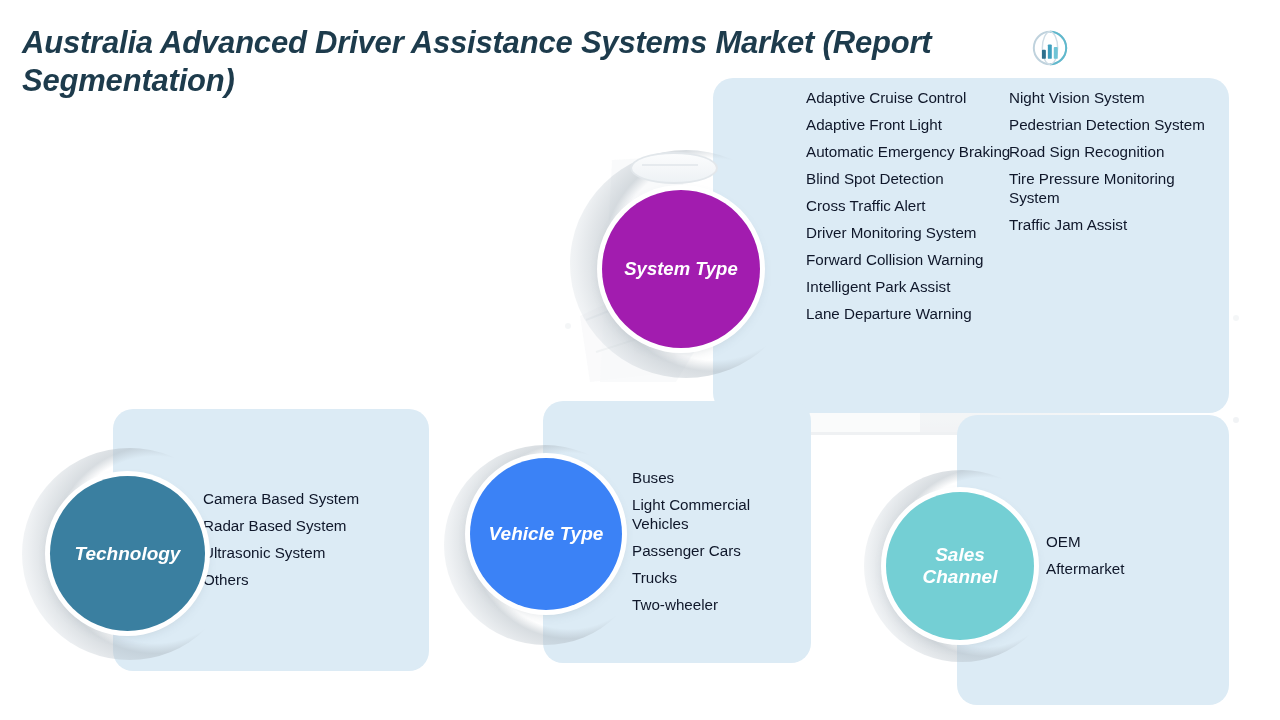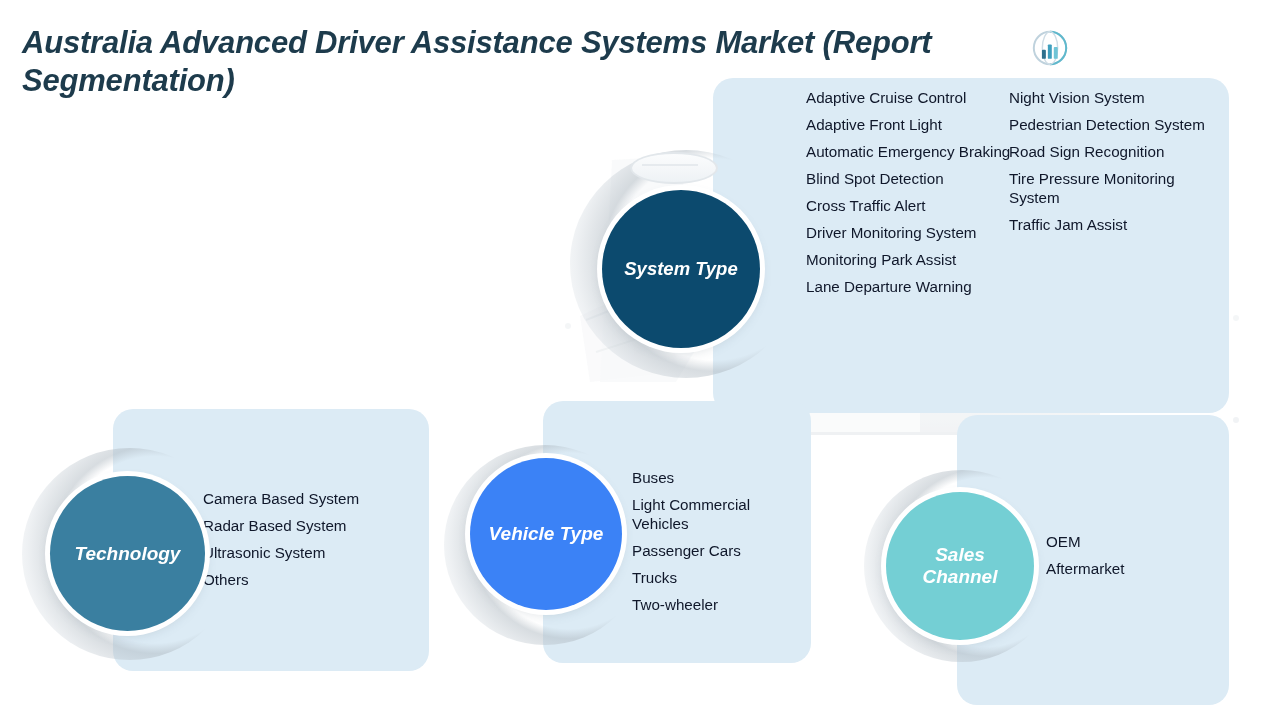--- a/index.html
+++ b/index.html
@@ -124,21 +124,21 @@
     color: #ffffff;
     font-weight: bold;
     font-style: italic;
     line-height: 1.15;
   }
 
   
   .bub-sys  { left: 570px; top: 150px; width: 232px; height: 228px; }
   .bub-sys .disc {
     left: 32px; top: 40px; width: 158px; height: 158px;
-    background: #0c4a6e; font-size: 18.5px;
+    background: #a21caf; font-size: 18.5px;
   }
   .bub-sys .cap-top {
     position: absolute;
     left: 60px; top: 2px; width: 84px; height: 28px;
     border: 2px solid #e2e7eb;
     border-radius: 50%;
     background: linear-gradient(180deg,#fbfcfd 0%, #eef2f5 100%);
   }
   .bub-sys .cap-line {
     position: absolute;
@@ -225,21 +225,22 @@
   </div>
 
   <div class="panel panel-sys"></div>
   <div class="list list-sys-a">
     <div class="item">Adaptive Cruise Control</div>
     <div class="item">Adaptive Front Light</div>
     <div class="item">Automatic Emergency Braking</div>
     <div class="item">Blind Spot Detection</div>
     <div class="item">Cross Traffic Alert</div>
     <div class="item">Driver Monitoring System</div>
-    <div class="item">Monitoring Park Assist</div>
+    <div class="item">Forward Collision Warning</div>
+    <div class="item">Intelligent Park Assist</div>
     <div class="item">Lane Departure Warning</div>
   </div>
   <div class="list list-sys-b">
     <div class="item">Night Vision System</div>
     <div class="item">Pedestrian Detection System</div>
     <div class="item">Road Sign Recognition</div>
     <div class="item">Tire Pressure Monitoring System</div>
     <div class="item">Traffic Jam Assist</div>
   </div>
   <div class="bubble bub-sys">

